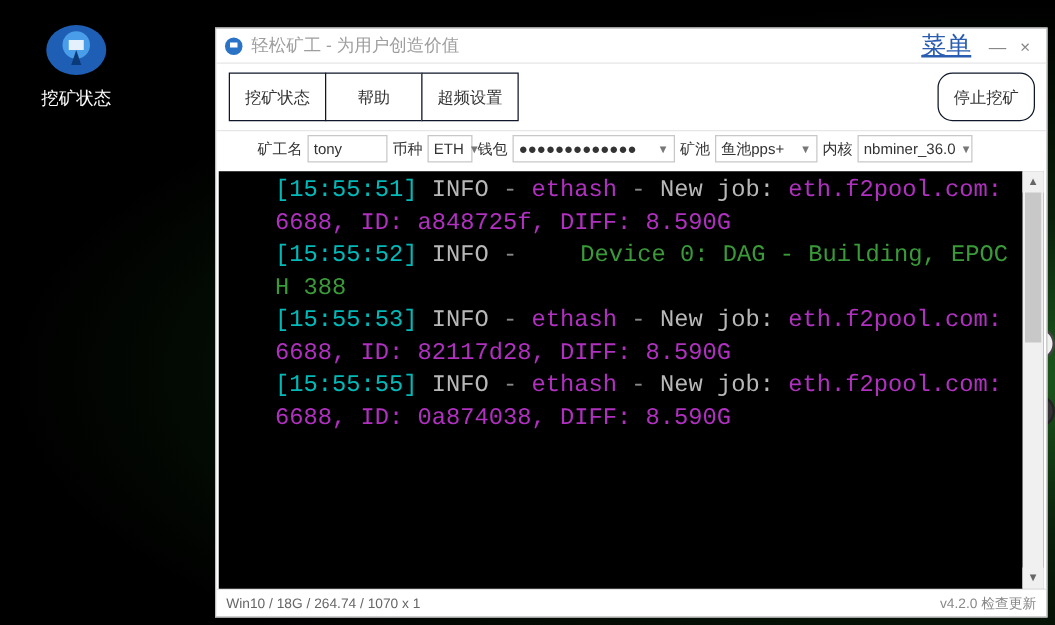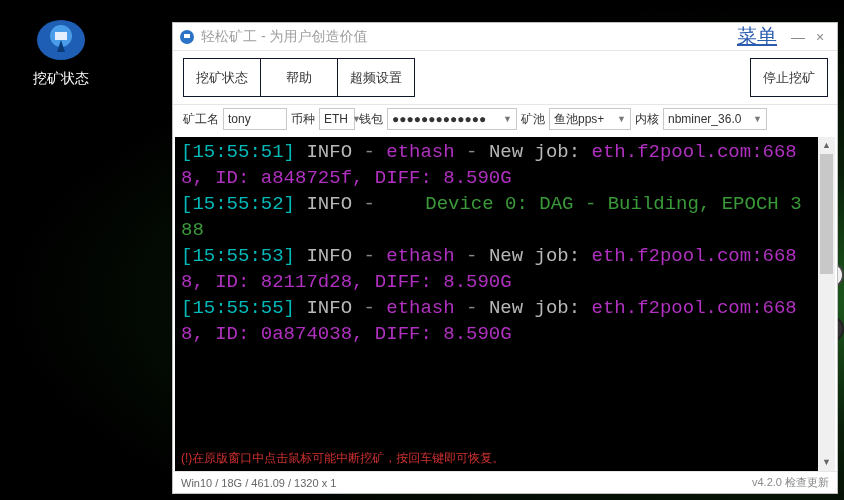--- a/index.html
+++ b/index.html
@@ -55,35 +55,36 @@
     padding: 7px 10px; border-bottom: 1px solid #e6e6e6;
   }
   .tbtn {
     border: 1px solid #0f172a; background: #fff;
     min-width: 78px; padding: 0 10px;
     display: flex; align-items: center; justify-content: center;
     font-size: 13px; color: #333; cursor: pointer;
     margin-right: -1px;
   }
   .toolbar .flex { flex: 1; }
-  .stop-btn { margin-left: auto; }
+  .stop-btn { margin-left: auto; border-radius: 12px; }
   .fieldbar {
     height: 32px; display: flex; align-items: center;
-    padding: 0 10px 4px; gap: 4px; font-size: 12px; color: #333;
+    padding: 0 10px 4px; gap: 4px; font-size: 12px; color: #333; margin-left: 23px;
   }
   .fieldbar label { white-space: nowrap; }
   .fld {
     border: 1px solid #c8c8c8; height: 22px; padding: 0 4px;
     background: #fff; font-size: 12px;
     display: flex; align-items: center; justify-content: space-between;
   }
   .fld .drop { color: #777; font-size: 9px; margin-left: 4px; }
   .console-wrap {
     flex: 1; display: flex; background: #000; position: relative;
     margin: 0 2px;
+    padding-left: 39px;
   }
   .console {
     flex: 1; padding: 2px 6px;
     font-family: "Consolas", "Courier New", monospace;
     font-size: 19px; line-height: 26px;
     white-space: pre-wrap; word-break: break-all;
     overflow: hidden;
   }
   .c-ts { color: #00baba; }
   .c-info { color: #b8b8b8; }
@@ -167,38 +168,37 @@
     <div class="fld" style="width:130px">
         <span>●●●●●●●●●●●●●</span>
         <span class="drop">▼</span>
       </div>
     <label>矿池</label>
     <div class="fld" style="width:82px">
         <span>鱼池pps+</span>
         <span class="drop">▼</span>
       </div>
     <label>内核</label>
-    <div class="fld" style="width:104px">
+    <div class="fld" style="width:92px">
         <span>nbminer_36.0</span>
         <span class="drop">▼</span>
       </div>
   </div>
 
   <div class="console-wrap">
     <div style="flex:1;display:flex;flex-direction:column">
       <div class="console" id="console"><div><span class="c-ts">[15:55:51]</span> <span class="c-info">INFO</span> <span class="c-dash">-</span> <span class="c-eth">ethash</span> <span class="c-dash">-</span> <span class="c-job">New job: </span><span class="c-id">eth.f2pool.com:6688, ID: a848725f, DIFF: 8.590G</span></div><div><span class="c-ts">[15:55:52]</span> <span class="c-info">INFO</span> <span class="c-dash">-</span> <span class="c-dev">Device 0: DAG - Building, EPOCH 388</span></div><div><span class="c-ts">[15:55:53]</span> <span class="c-info">INFO</span> <span class="c-dash">-</span> <span class="c-eth">ethash</span> <span class="c-dash">-</span> <span class="c-job">New job: </span><span class="c-id">eth.f2pool.com:6688, ID: 82117d28, DIFF: 8.590G</span></div><div><span class="c-ts">[15:55:55]</span> <span class="c-info">INFO</span> <span class="c-dash">-</span> <span class="c-eth">ethash</span> <span class="c-dash">-</span> <span class="c-job">New job: </span><span class="c-id">eth.f2pool.com:6688, ID: 0a874038, DIFF: 8.590G</span></div></div>
-      <div class="c-note">(!)在原版窗口中点击鼠标可能中断挖矿，按回车键即可恢复。</div>
     </div>
     <div class="scrollbar">
       <div class="sbtn">▲</div>
       <div class="track">
           <div class="thumb"></div>
         </div>
       <div class="sbtn">▼</div>
     </div>
   </div>
 
   <div class="statusbar">
-    <span>Win10  /  18G / 461.09  / 1320 x 1</span>
+    <span>Win10  /  18G / 264.74  / 1070 x 1</span>
     <span class="ver">v4.2.0 检查更新</span>
   </div>
 
 </div>
 
 </body></html>

